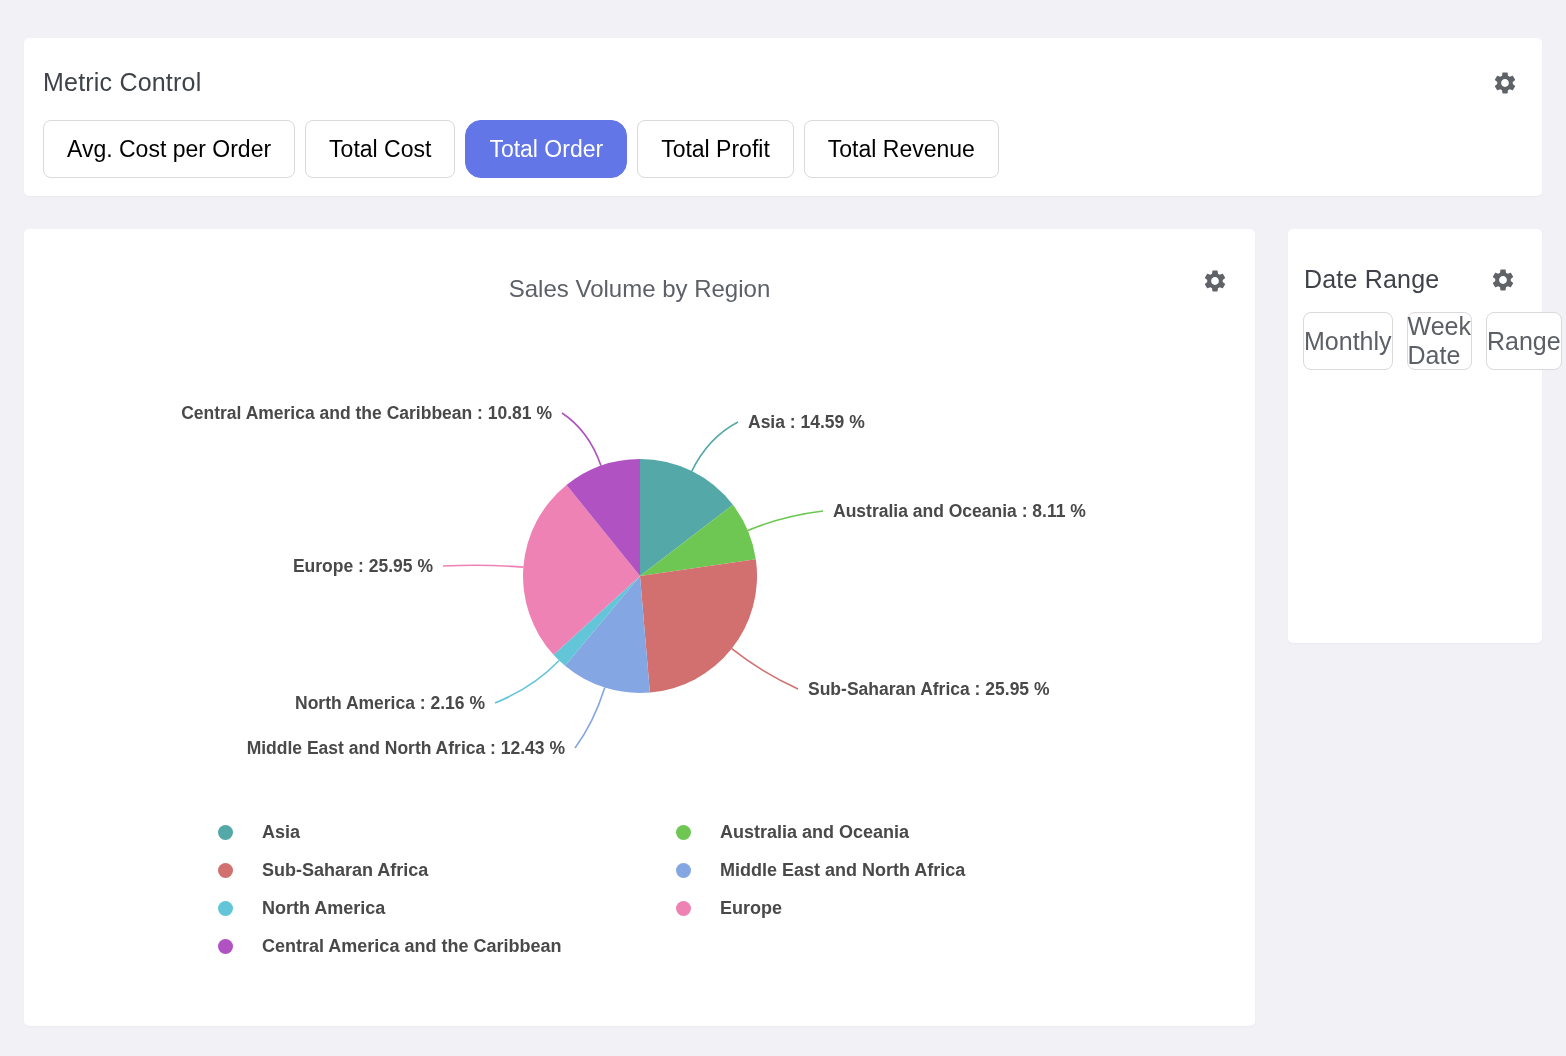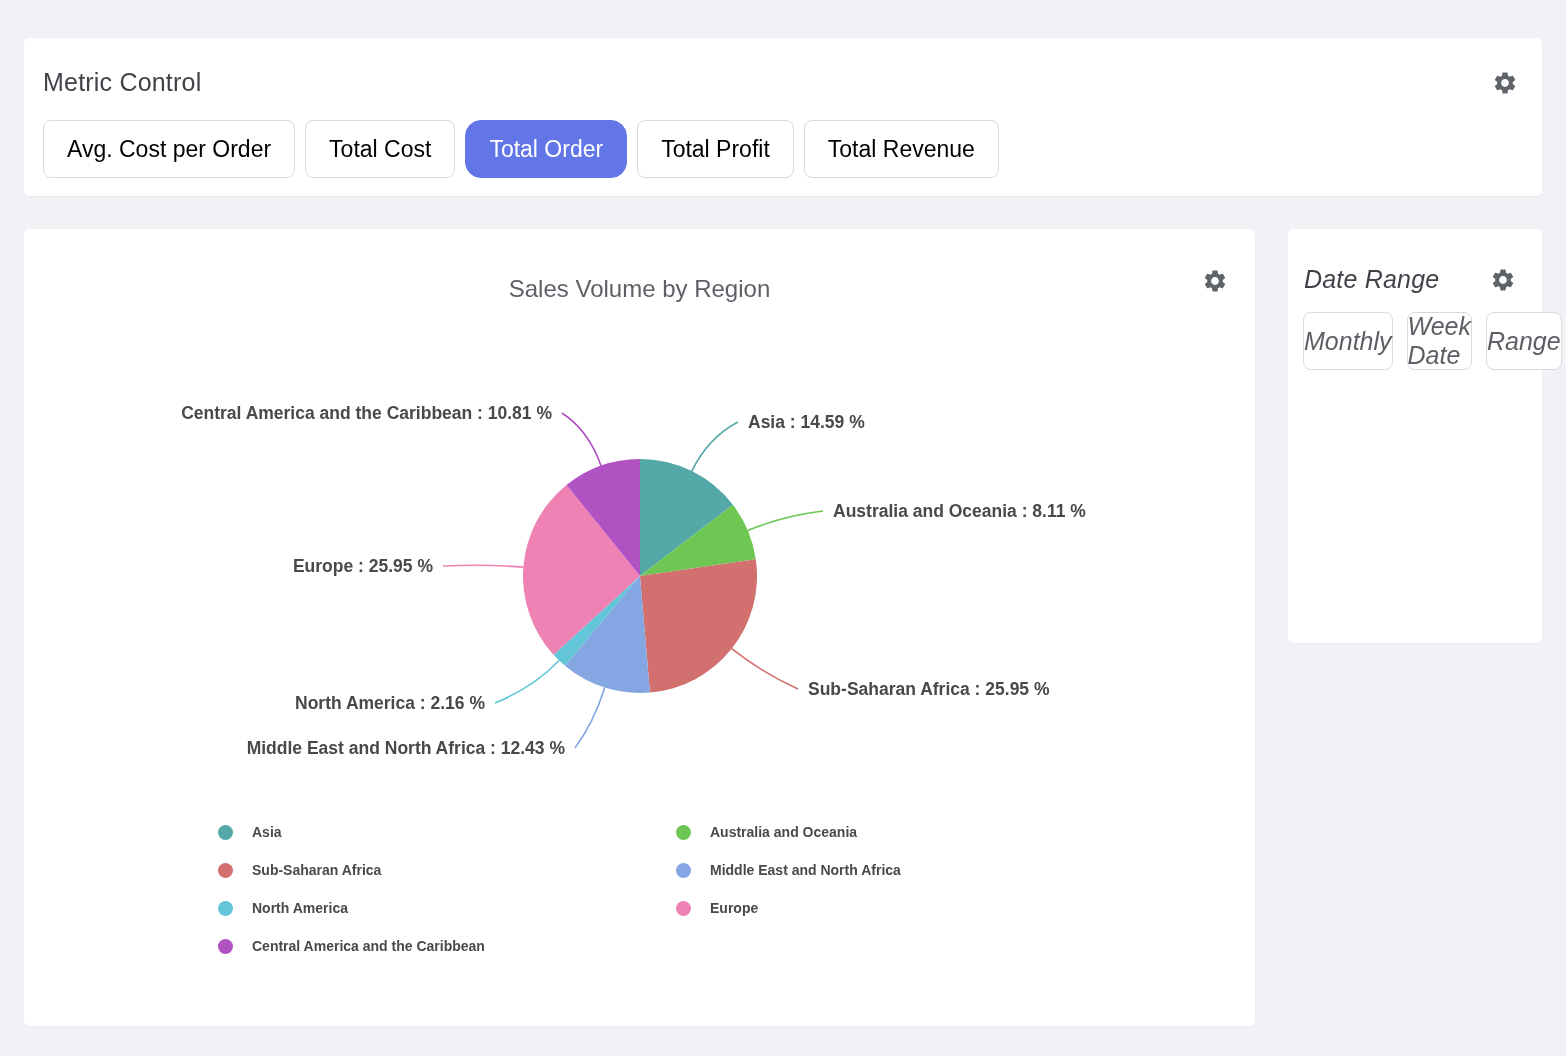--- a/index.html
+++ b/index.html
@@ -27,24 +27,24 @@
                  font-size:24px; font-weight:400; color:#5D6167; }
   .chart-gear { position:absolute; left:1178px; top:39px; }
   #chart-svg { position:absolute; left:0; top:0; }
   #chart-svg text { font:700 17.5px "Liberation Sans", sans-serif; fill:#494949; }
 
   
   #legend { position:absolute; left:194px; top:584px; display:grid;
             grid-template-columns:458px auto; grid-auto-rows:38px; align-items:center; }
   .legend-item { display:flex; align-items:center; cursor:pointer; }
   .legend-dot { width:15px; height:15px; border-radius:50%; flex:0 0 15px; }
-  .legend-label { margin-left:19px; font-size:14px; font-weight:700; color:#494949; white-space:nowrap; }
+  .legend-label { margin-left:29px; font-size:18px; font-weight:700; color:#494949; white-space:nowrap; }
 
   
-  .date-panel { left:1288px; top:229px; width:254px; height:414px;font-style:italic; }
+  .date-panel { left:1288px; top:229px; width:254px; height:414px; }
   .date-panel .panel-head { position:absolute; left:16px; right:26px; top:36px; display:flex; justify-content:space-between; align-items:center; }
   #date-buttons { position:absolute; left:15px; top:83px; width:223px; display:flex; flex-direction:row; gap:14px; }
   .block-btn { height:58px; display:flex; align-items:center; justify-content:center;
                background:#fff; border:1px solid #D9D9DE; border-radius:8px;
                font-size:25px; color:#5C6066; cursor:pointer; }
   .block-btn.selected { background:#6276E8; border-color:#6276E8; color:#FFFFFF;margin-top:28px; }
 
   .defs-hidden { position:absolute; width:0; height:0; overflow:hidden; }
 </style>
 </head>

